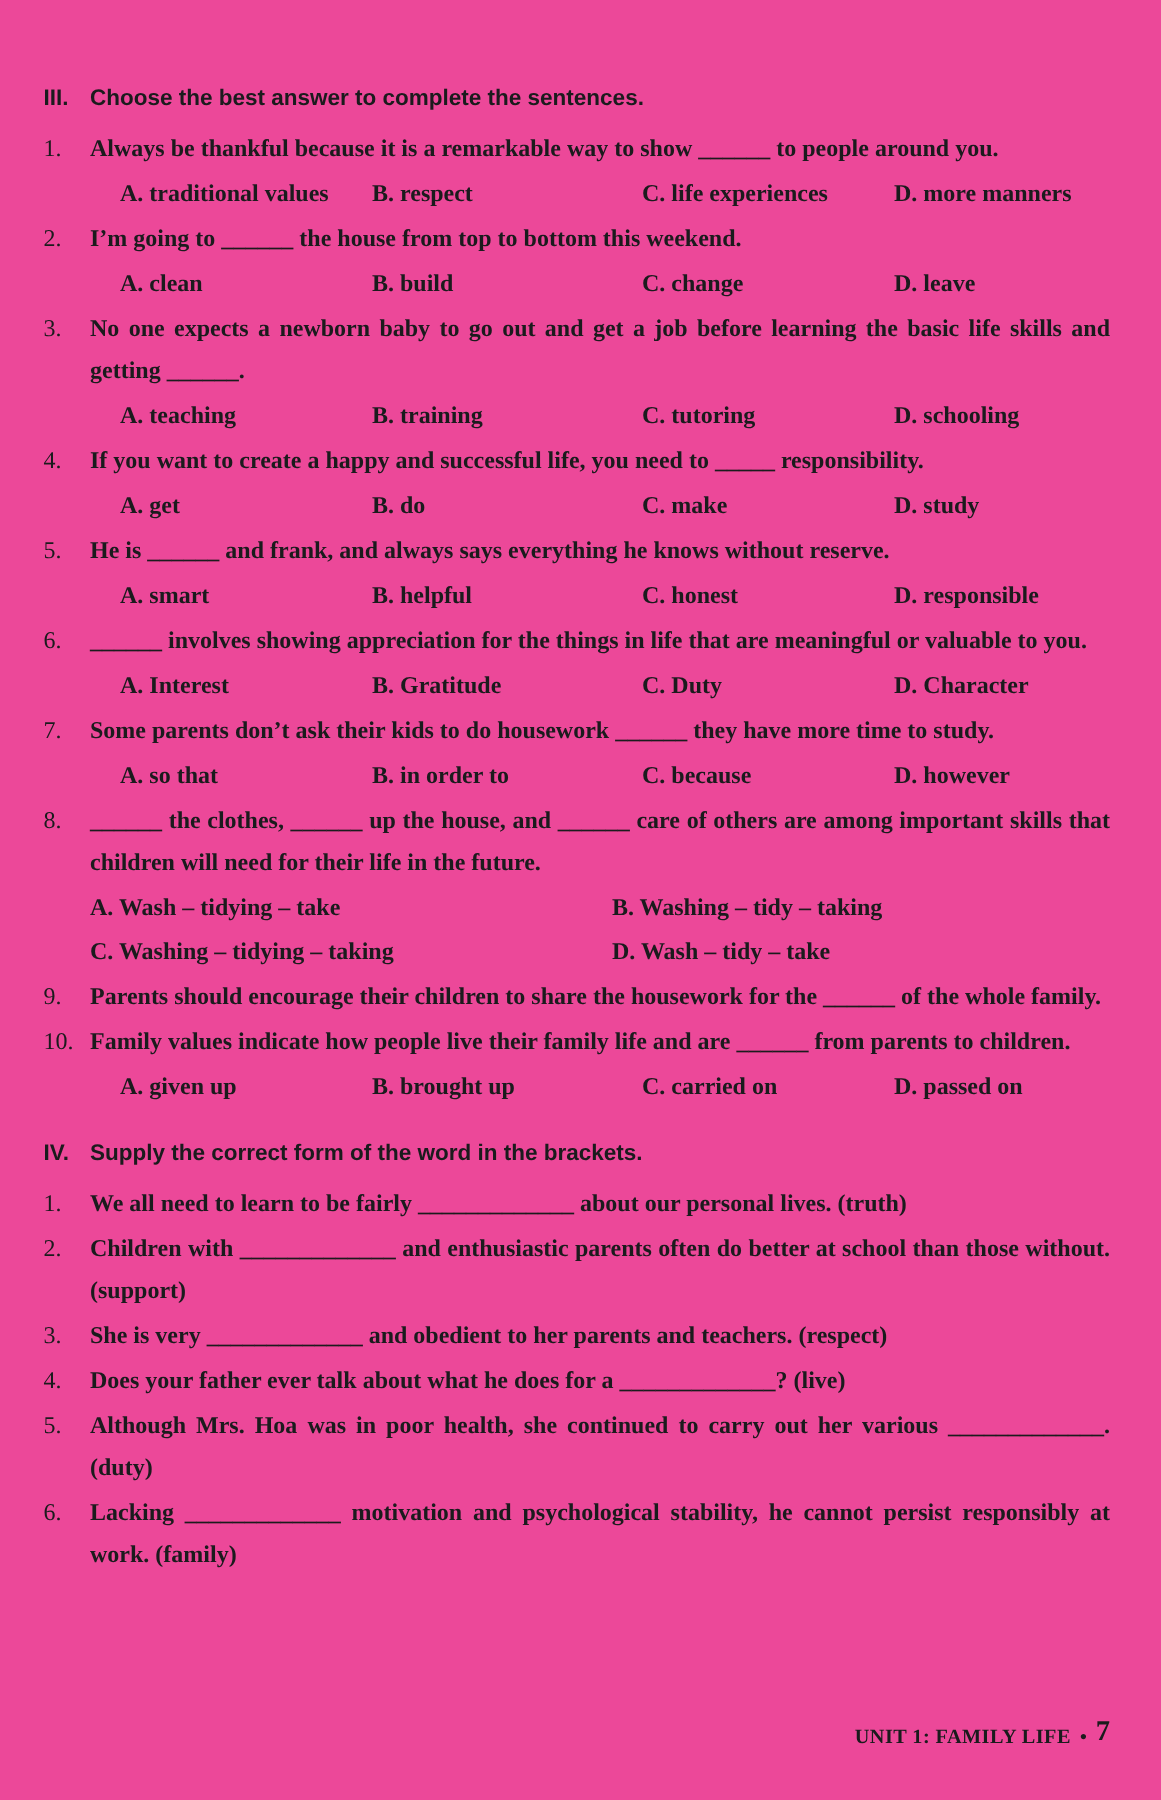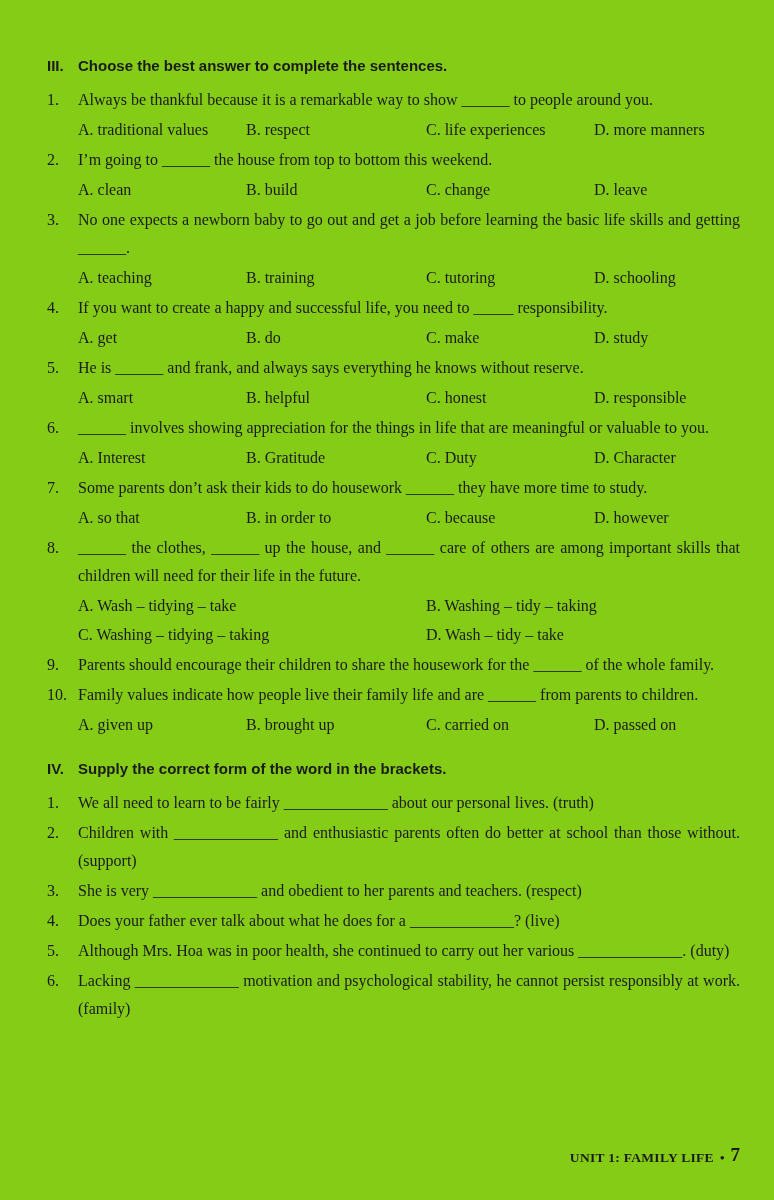--- a/index.html
+++ b/index.html
@@ -1,49 +1,49 @@
 <!DOCTYPE html>
 <html><head>
 <meta charset="utf-8">
 <style>
   * { box-sizing: border-box; }
   html, body { margin: 0; padding: 0; background: #e9e9e7; }
   .page {
     width: 774px;
     height: 1200px;
     margin: 0 auto;
-    background: #84cc16;
+    background: #ec4899;
     color: #1b1b1d;
     font-family: "Liberation Serif", serif;
     font-size: 16px;
     position: relative;
-    padding: 52px 34px 0 47px;
+    padding: 52px 34px 0 29px;
     overflow: hidden;
   }
   .section + .section { margin-top: 16px; }
   .section-header {
     font-family: "Liberation Sans", sans-serif;
     font-weight: bold;
     font-size: 15px;
     line-height: 28px;
     display: flex;
     margin-bottom: 6px;
   }
   .sec-num { width: 31px; flex: none; }
   .sec-title { flex: 1; }
   .question { display: flex; margin-bottom: 2px; }
   .q-num { width: 31px; flex: none; line-height: 28px; }
-  .q-body { flex: 1; min-width: 0; }
+  .q-body { flex: 1; min-width: 0; font-weight: bold; }
   .q-text { text-align: justify; line-height: 28px; }
   .q-options {
     display: grid;
     line-height: 29px;
     margin-top: 1px;
   }
-  .q-options.four-col { grid-template-columns: 168px 180px 168px auto; }
+  .q-options.four-col { grid-template-columns: 168px 180px 168px auto; margin-left: 20px; }
   .q-options.two-col  { grid-template-columns: 348px auto; }
   .opt { white-space: nowrap; }
   .footer {
     position: absolute;
     right: 34px;
     bottom: 34px;
     display: flex;
     align-items: flex-end;
     gap: 6px;
     font-weight: bold;

